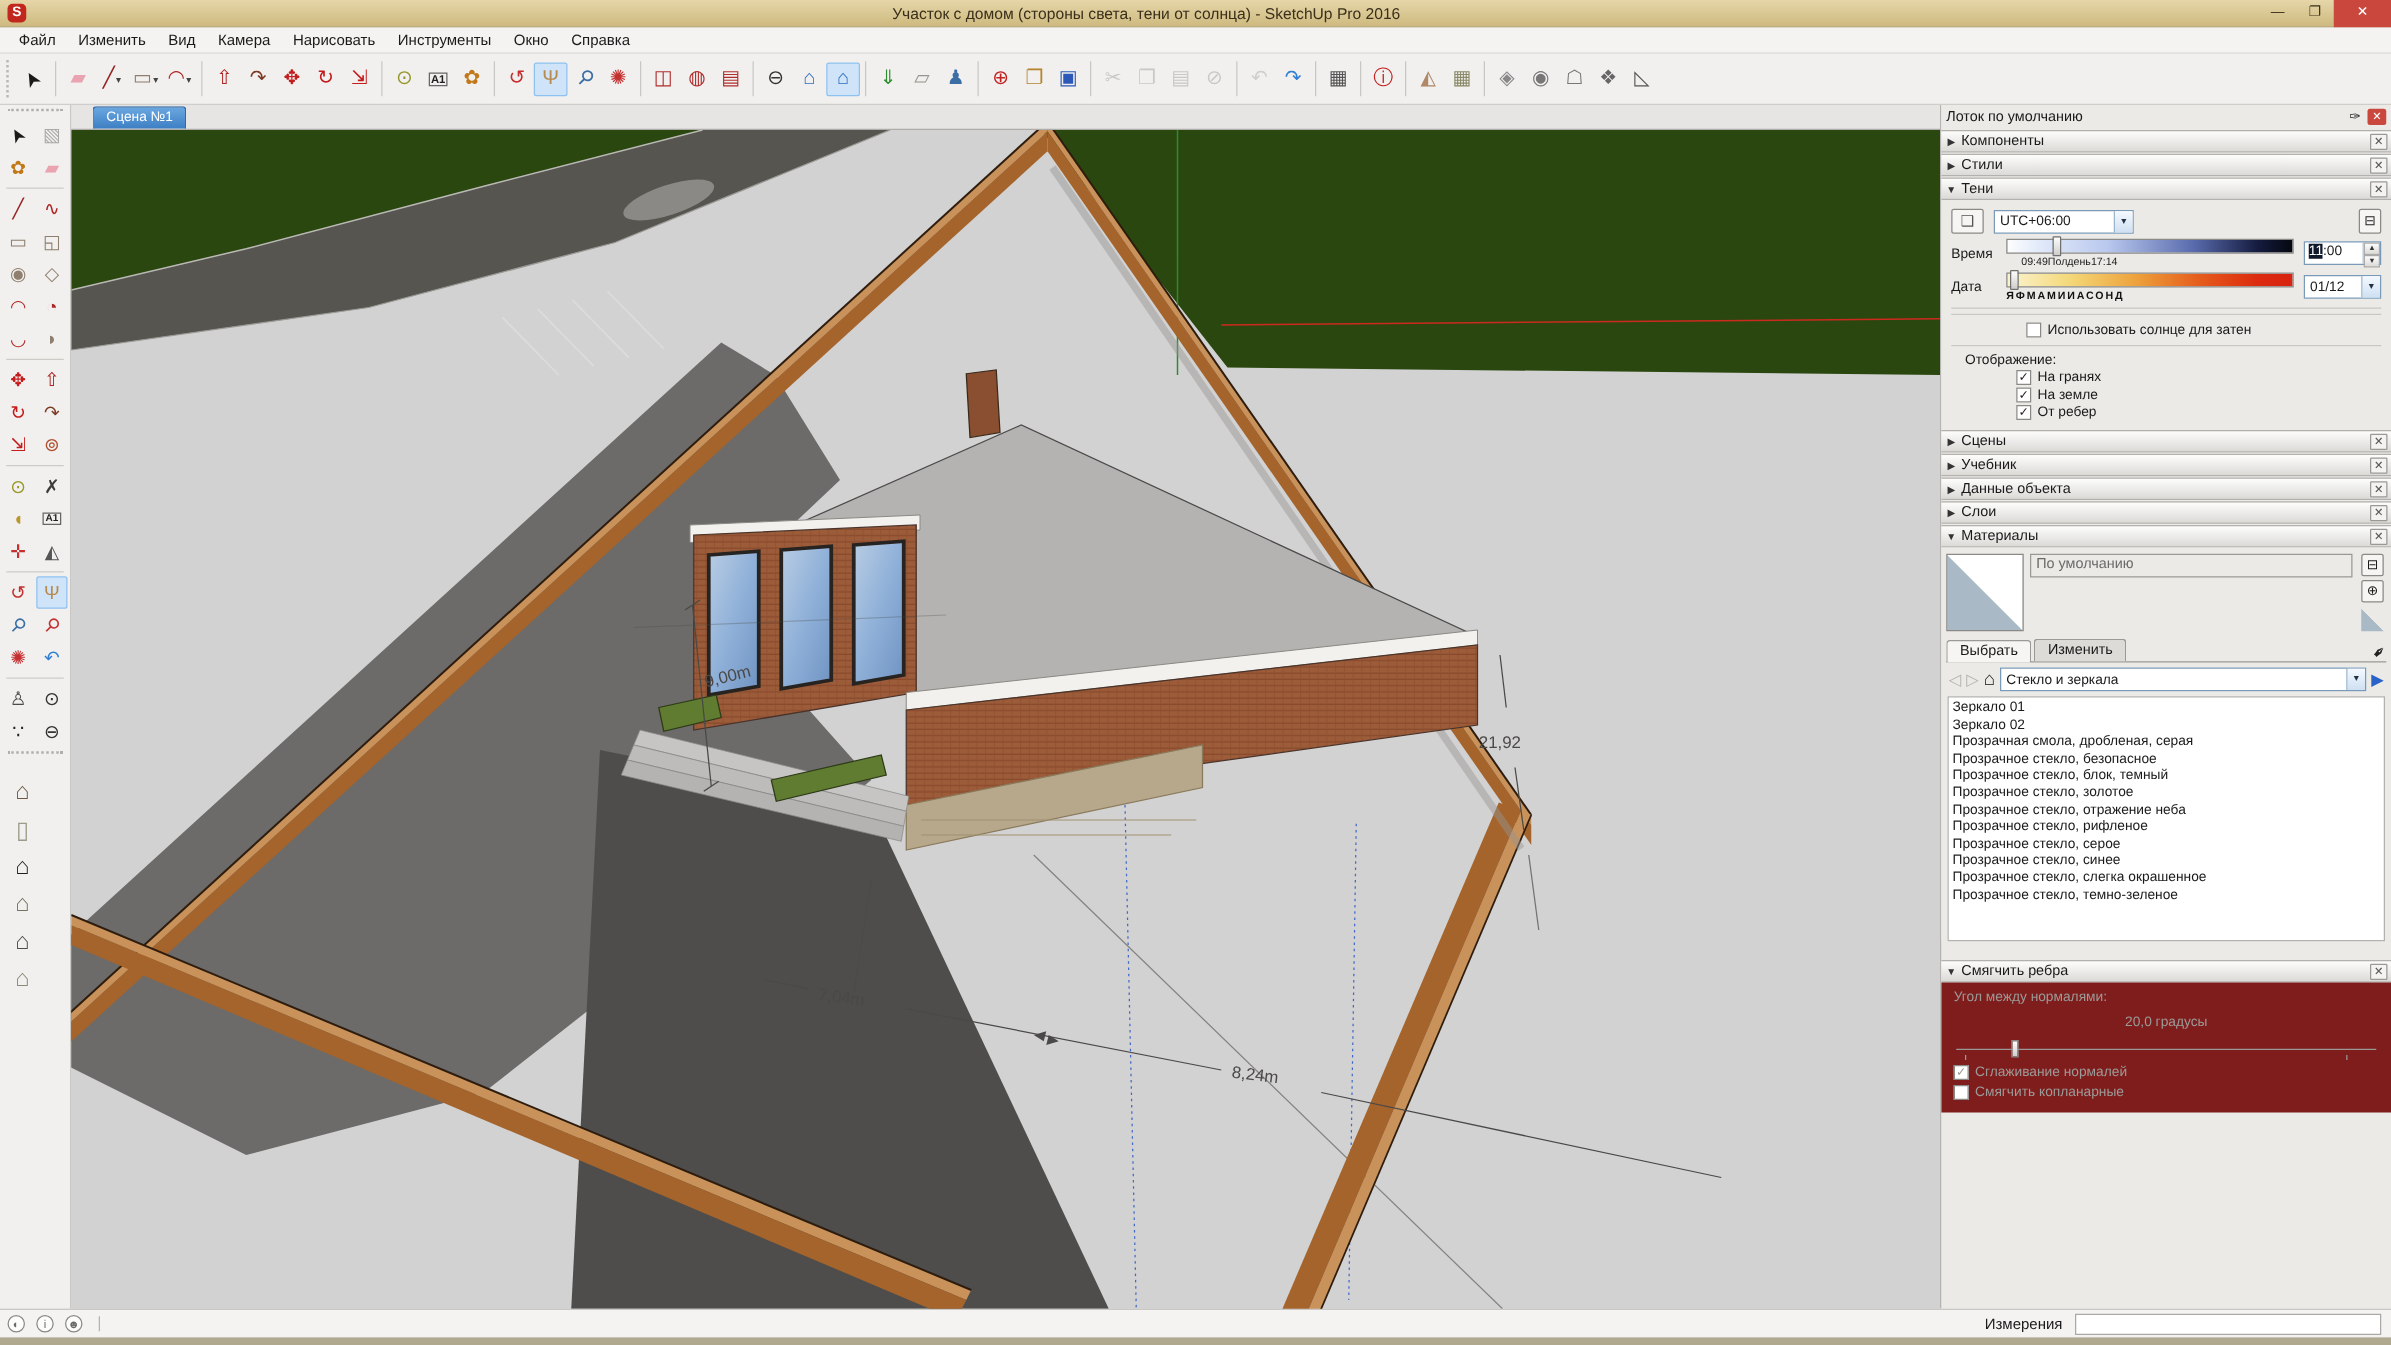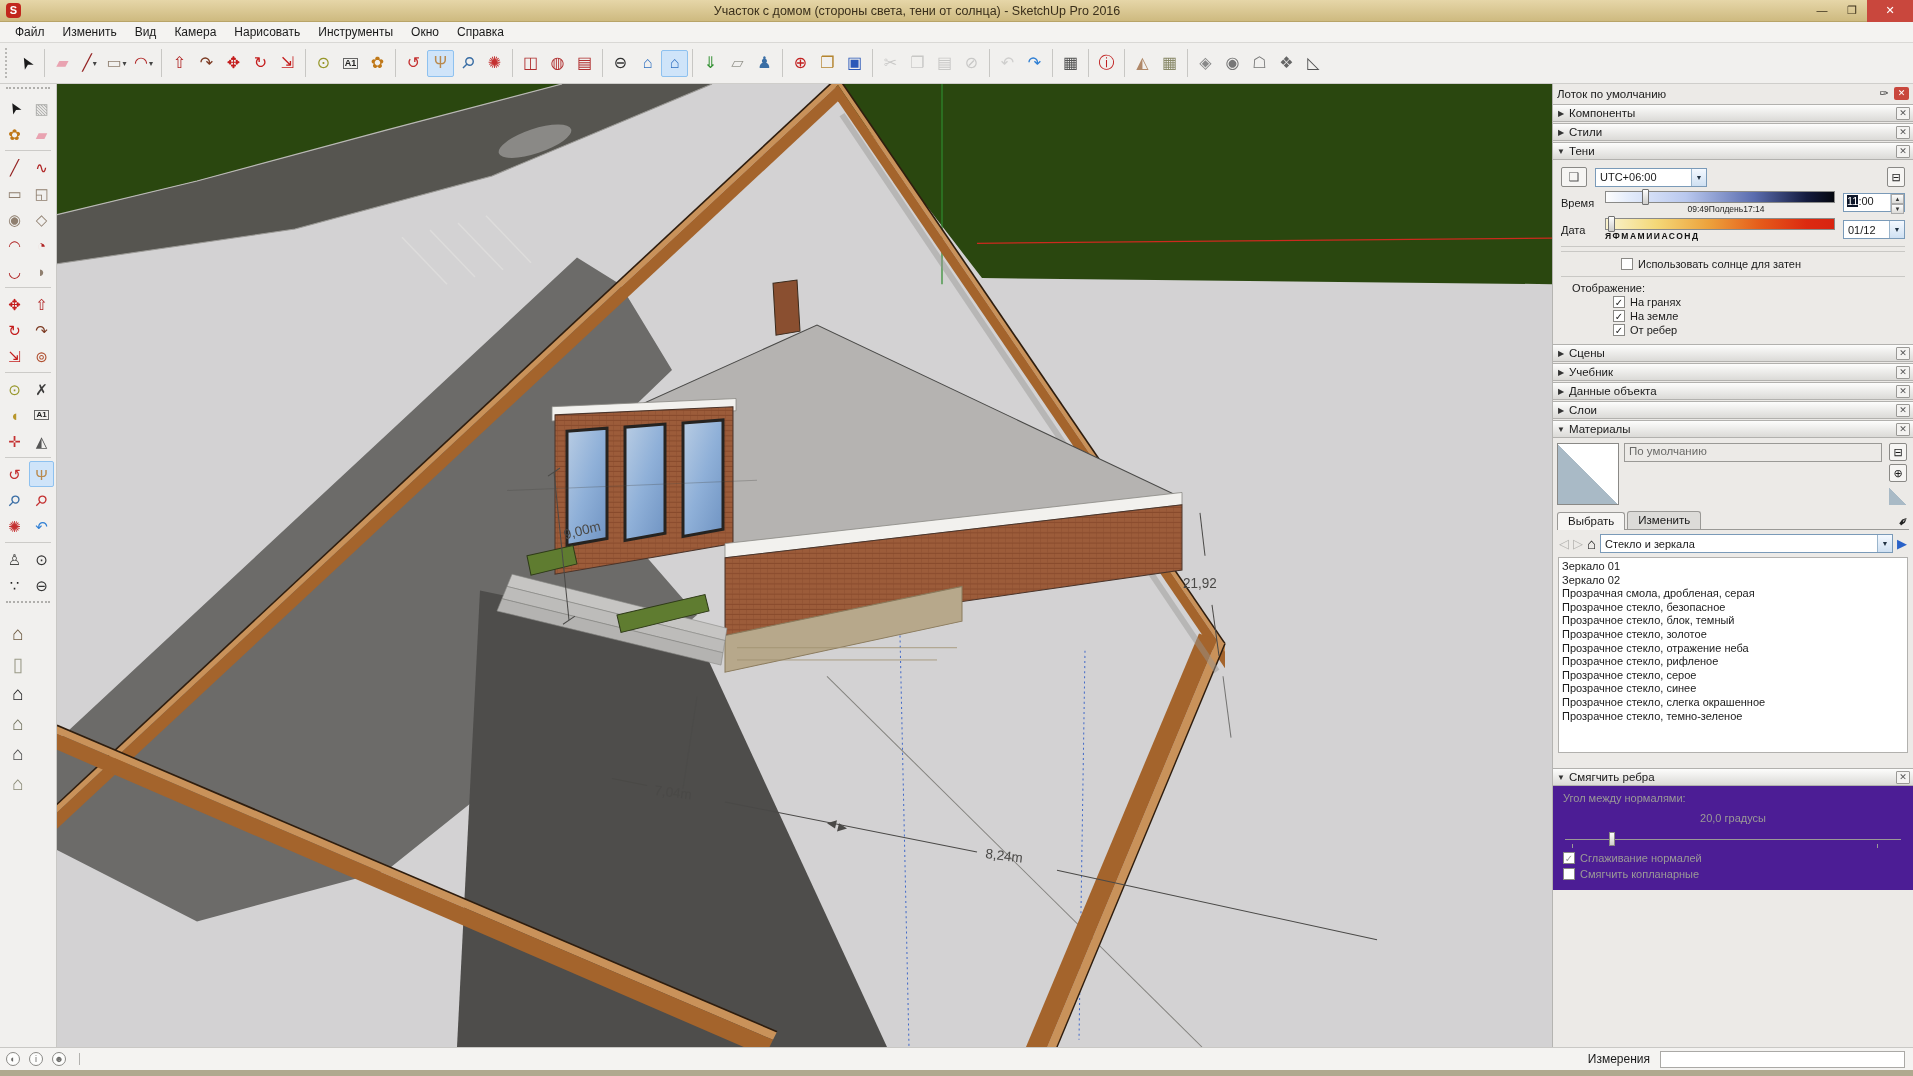--- a/index.html
+++ b/index.html
@@ -68,21 +68,21 @@
   .srow { display:flex; align-items:center; padding:3px 8px 1px 8px; }
   .srow .rl { width:44px; font-size:11px; }
   .toggbtn { width:26px; height:20px; border:1px solid #8a8986; background:#f6f5f3; border-radius:2px; text-align:center; line-height:18px; font-size:12px; color:#555; margin-right:8px; }
   .combo { height:19px; border:1px solid #7a9ab8; background:#fff; display:flex; align-items:center; font-size:11px; }
   .combo .cv { flex:1; padding:0 4px; white-space:nowrap; overflow:hidden; }
   .combo .cb2 { width:15px; height:100%; background:linear-gradient(#f4f9ff,#cfe0f2); border-left:1px solid #9ab5cc; text-align:center; font-size:7px; line-height:17px; color:#234; }
   .detbtn { width:18px; height:20px; border:1px solid #8a8986; background:#f6f5f3; text-align:center; line-height:18px; font-size:11px; color:#222; margin-left:auto; border-radius:2px; }
   .sldwrap { flex:1; margin-right:8px; position:relative; }
   .sld { height:12px; border:1px solid #8a8a88; position:relative; }
   .sld .thumb { position:absolute; top:-3px; width:7px; height:16px; background:linear-gradient(#fdfdfd,#cfcecb); border:1px solid #707070; border-radius:1px; }
-  .sldticks { display:flex; justify-content:center; font-size:8.5px; color:#222; padding-top:1px;margin-left:12px; }
+  .sldticks { display:flex; justify-content:flex-start; font-size:8.5px; color:#222; padding-top:1px;margin-left:12px; }
   .months { font-size:8.5px; font-weight:bold; letter-spacing:1.5px; color:#111; padding-top:1px; white-space:nowrap; }
   .spin { width:62px; height:19px; border:1px solid #7a9ab8; background:#fff; display:flex; align-items:stretch; }
   .spin .sv { flex:1; padding:1px 3px; font-size:11px; white-space:nowrap; }
   .spin .sel { background:#0f172a; color:#fff; }
   .spin .arrs { width:14px; border-left:1px solid #b9c9d8; display:flex; flex-direction:column; }
   .spin .arrs div { flex:1; font-size:6px; line-height:8px; text-align:center; color:#333; background:linear-gradient(#fcfcfc,#dcdbd8); border:1px solid #aaa; }
   .hdiv { height:1px; background:#c9c8c5; margin:4px 8px; }
   .cbrow { display:flex; align-items:center; gap:5px; padding:2px 8px; }
   .cbx { width:12px; height:12px; border:1px solid #8a8986; background:#fff; font-size:10px; line-height:11px; text-align:center; color:#222; flex:none; }
   .graytxt { color:#9b9a97; }
@@ -102,21 +102,21 @@
   .eyedrop { margin-left:auto; font-size:13px; transform:rotate(-45deg); color:#222; }
   .matnav { display:flex; align-items:center; gap:4px; border-top:1px solid #9a9996; background:#eceae7; padding:4px 2px; }
   .navarr { font-size:13px; color:#b3b2af; }
   .homeic { font-size:15px; color:#111; }
   .matcombo { flex:1; }
   .bluearr { font-size:13px; color:#2a62c8; }
   .matlist { background:#fff; border:1px solid #b2b1ae; height:196px; overflow:hidden; padding:2px 0 0 3px; margin:0 1px; }
   .matitem { font-size:11px; line-height:13.6px; white-space:nowrap; }
 
   
-  .softbody { padding:6px 10px 8px 10px; background:#4c1d95; }
+  .softbody { padding:6px 10px 8px 10px; background:#7f1d1d; }
   .softslider { position:relative; height:16px; margin:8px 2px 2px 2px; }
   .softslider .line { position:absolute; left:0; right:0; top:7px; height:1px; background:#9a9996; }
   .softslider .thumb { position:absolute; top:0; width:6px; height:14px; background:linear-gradient(#fdfdfd,#cfcecb); border:1px solid #8a8986; }
   .softslider .tick { position:absolute; top:12px; width:1px; height:4px; background:#9a9996; }
 
   
   .statusbar { height:23px; background:#f4f3f1; border-top:1px solid #c9c8c5; display:flex; align-items:center; padding:0 6px; }
   .sic { width:14px; height:14px; border:1px solid #8a8986; border-radius:50%; color:#6a6a68; font-size:9px; line-height:12px; text-align:center; margin-right:9px; background:#fdfdfc; }
   .sbgrip { width:1px; height:12px; background:#b3b2af; margin-left:4px; }
   .measlbl { margin-left:auto; font-size:12px; padding-right:10px; }
@@ -476,20 +476,23 @@
           <span class="hicon">
             <span class="g" style="color: rgb(76, 76, 76);">⌂</span>
           </span>
           <span class="hicon">
             <span class="g" style="color: rgb(138, 138, 118);">⌂</span>
           </span>
         </div>
     </div>
 
     <div class="viewport">
+      <div class="scenetabs">
+        <div class="scenetab">Сцена №1</div>
+      </div>
       <div class="canvaswrap">
       <svg viewBox="0 0 1495 943" preserveAspectRatio="none">
         <defs>
           <pattern id="hb" width="7" height="5" patternUnits="userSpaceOnUse">
             <rect width="7" height="5" fill="#9c5c3a"></rect>
             <path d="M0,4.5 H7" stroke="#884a2c" stroke-width="1"></path>
             <path d="M3.5,0 V4" stroke="#8f5132" stroke-width=".6"></path>
           </pattern>
           <linearGradient id="glassg" x1="0" y1="0" x2="1" y2="1">
             <stop offset="0" stop-color="#b9cde4"></stop>

